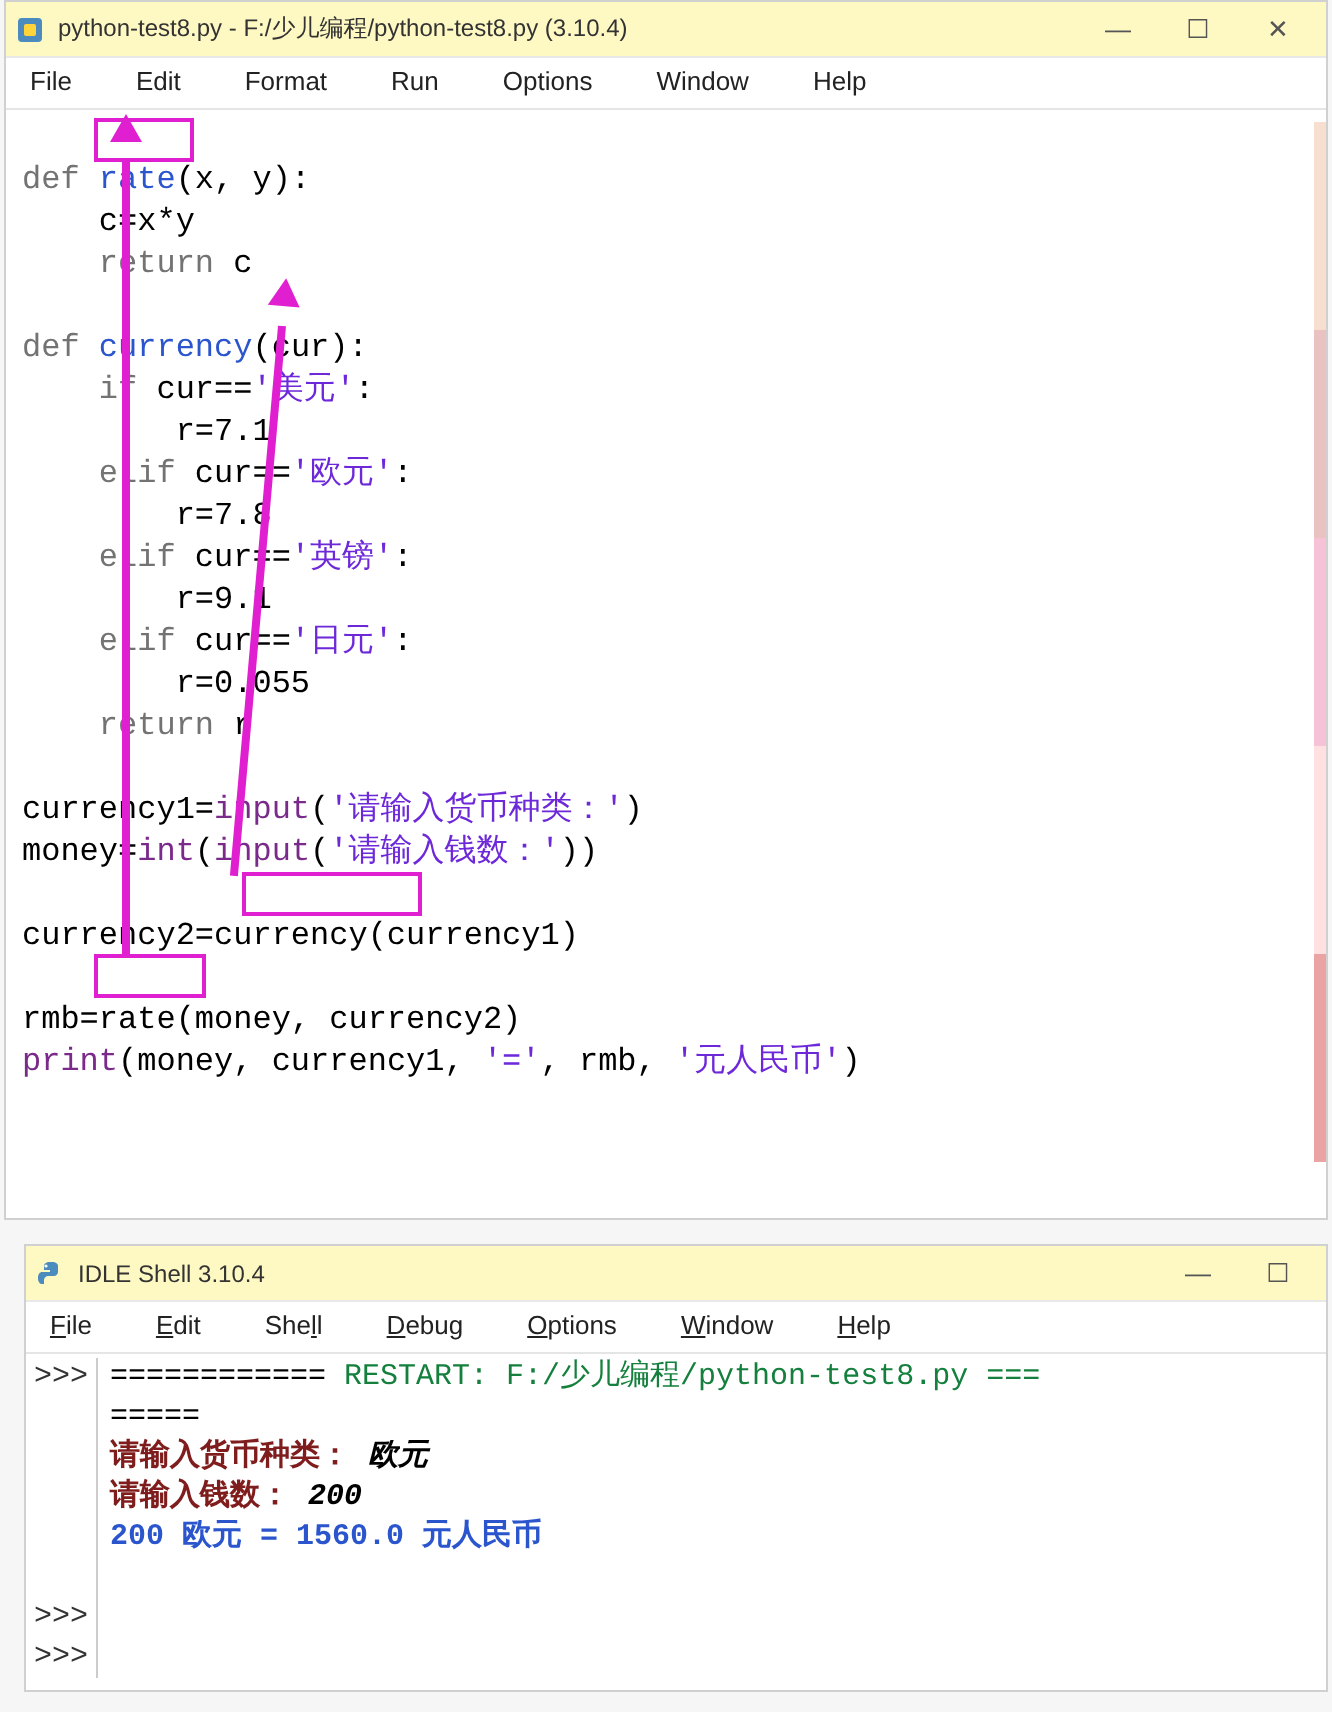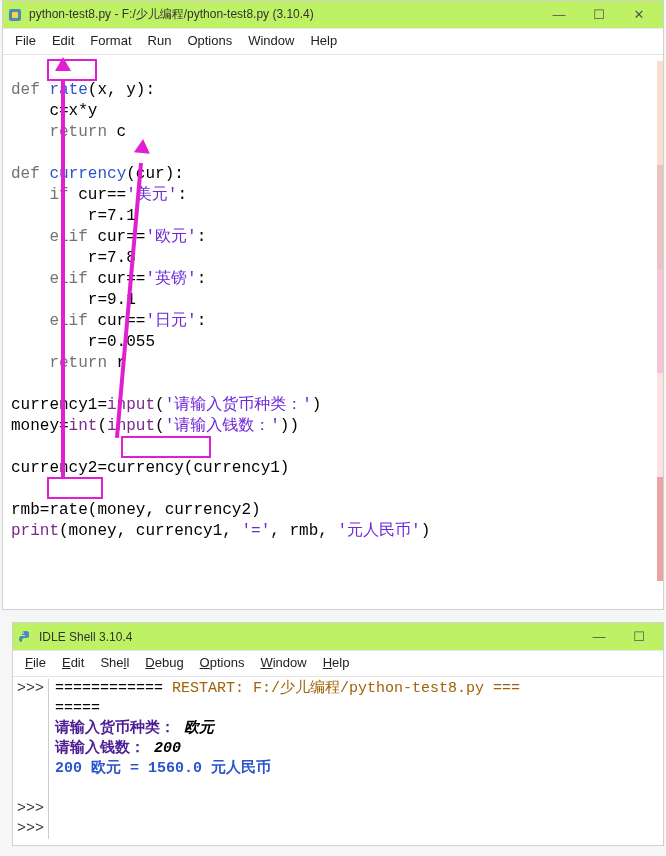--- a/index.html
+++ b/index.html
@@ -25,21 +25,21 @@
   .shell-window {
     margin-top: 12px;
     height: 224px;
     margin-left: 12px;
   }
   .titlebar {
     height: 28px;
     display: flex;
     align-items: center;
     padding: 0 4px;
-    background: #bef264;
+    background: #fef9c3;
     font-size: 12px;
     color: #333;
     border-bottom: 1px solid #e8e8e8;
   }
   .titlebar .icon {
     width: 16px; height: 16px;
     margin-right: 6px;
     display: inline-flex;
     align-items: center;
     justify-content: center;
@@ -58,21 +58,21 @@
     height: 24px;
     display: flex;
     align-items: center;
     justify-content: center;
     color: #555;
     font-size: 13px;
     cursor: default;
   }
   .menubar {
     display: flex;
-    gap: 0;
+    gap: 16px;
     padding: 2px 4px 4px 4px;
     font-size: 13px;
     color: #222;
     border-bottom: 1px solid #e5e5e5;
   }
   .menubar .menu-item {
     padding: 2px 8px;
     cursor: default;
   }
   .menubar .menu-item .ul {
@@ -143,22 +143,22 @@
     padding: 0 4px;
     border-right: 1px solid #ccc;
     white-space: pre;
   }
   .shell-body {
     flex: 1;
     padding: 0 6px;
     white-space: pre-wrap;
   }
   .sh-eq { color: #000; }
-  .sh-restart { color: #a16207; }
-  .sh-prompt-cjk { color: #4c1d95; font-weight: bold; }
+  .sh-restart { color: #15803d; }
+  .sh-prompt-cjk { color: #7f1d1d; font-weight: bold; }
   .sh-user { color: #000; font-weight: bold; font-style: italic; }
   .sh-out { color: #2a55cc; font-weight: bold; }
 
   
   .edge-strip {
     position: absolute;
     right: 0;
     top: 60px;
     width: 6px;
     height: 520px;

